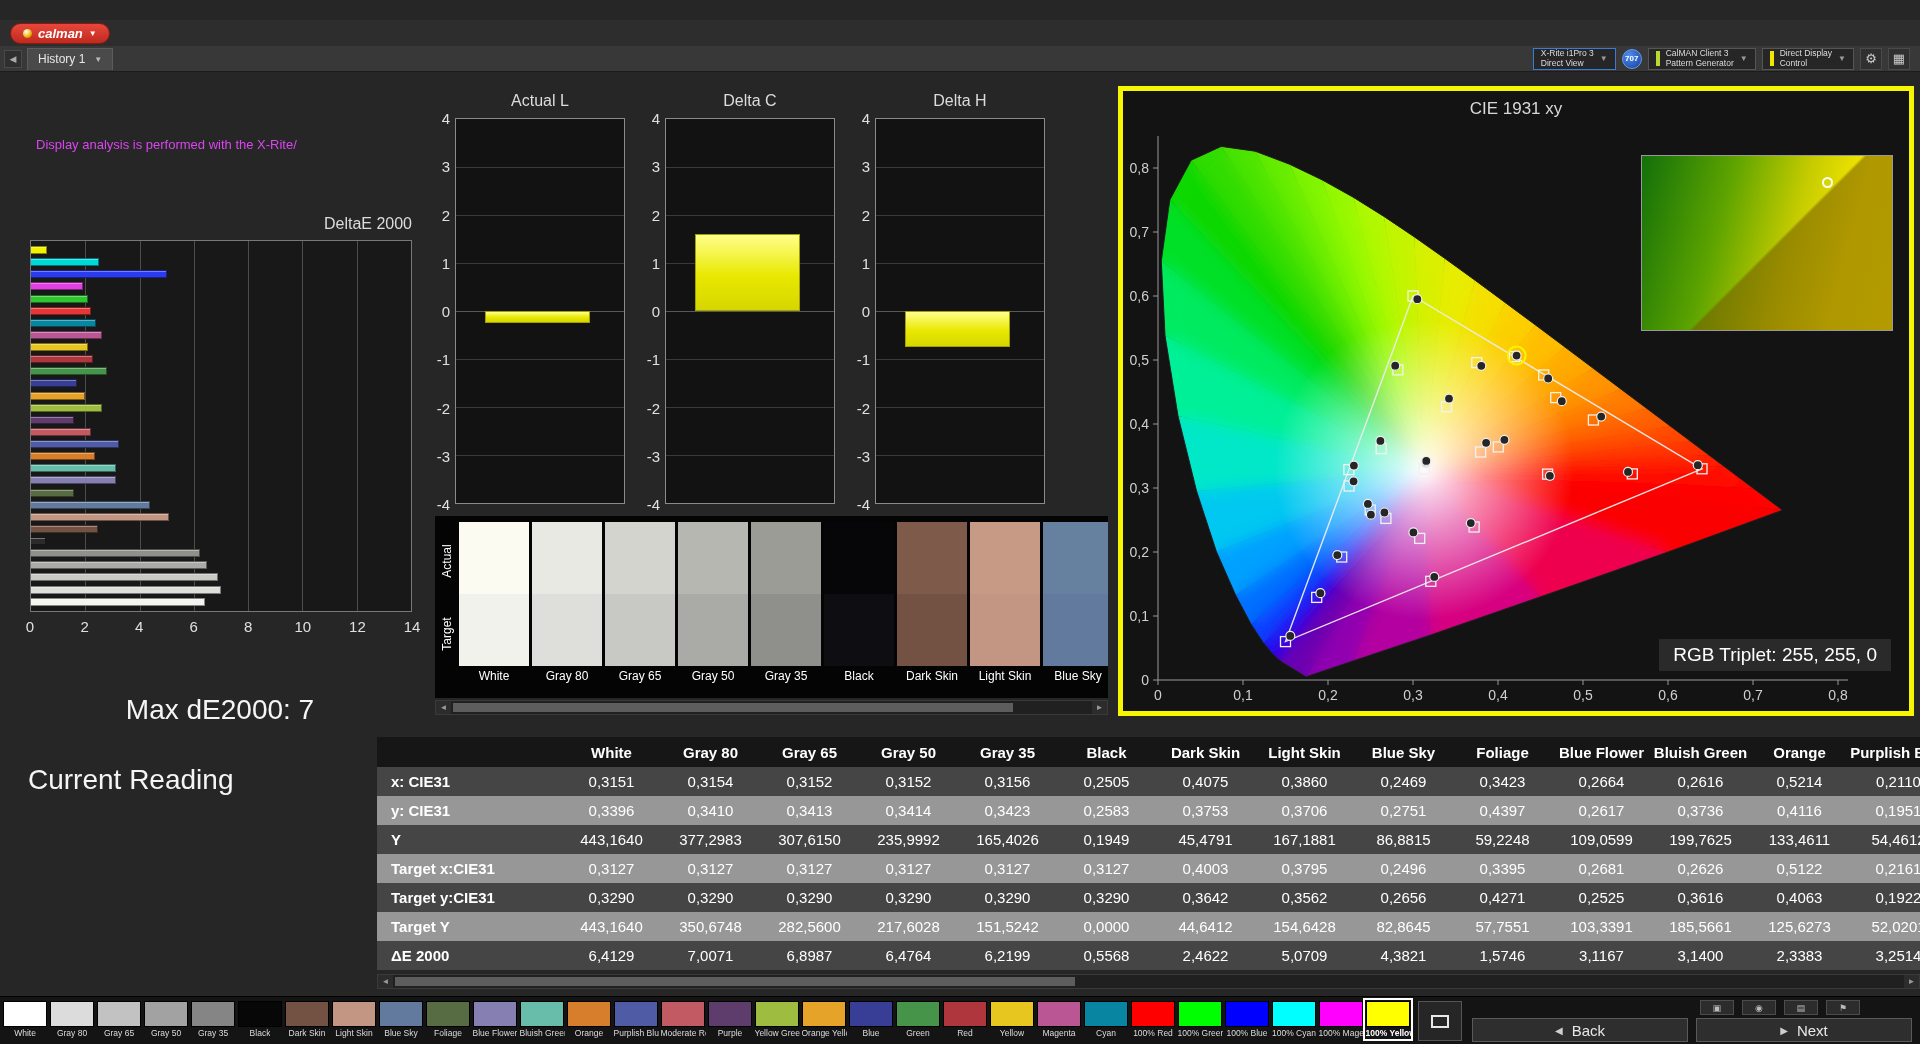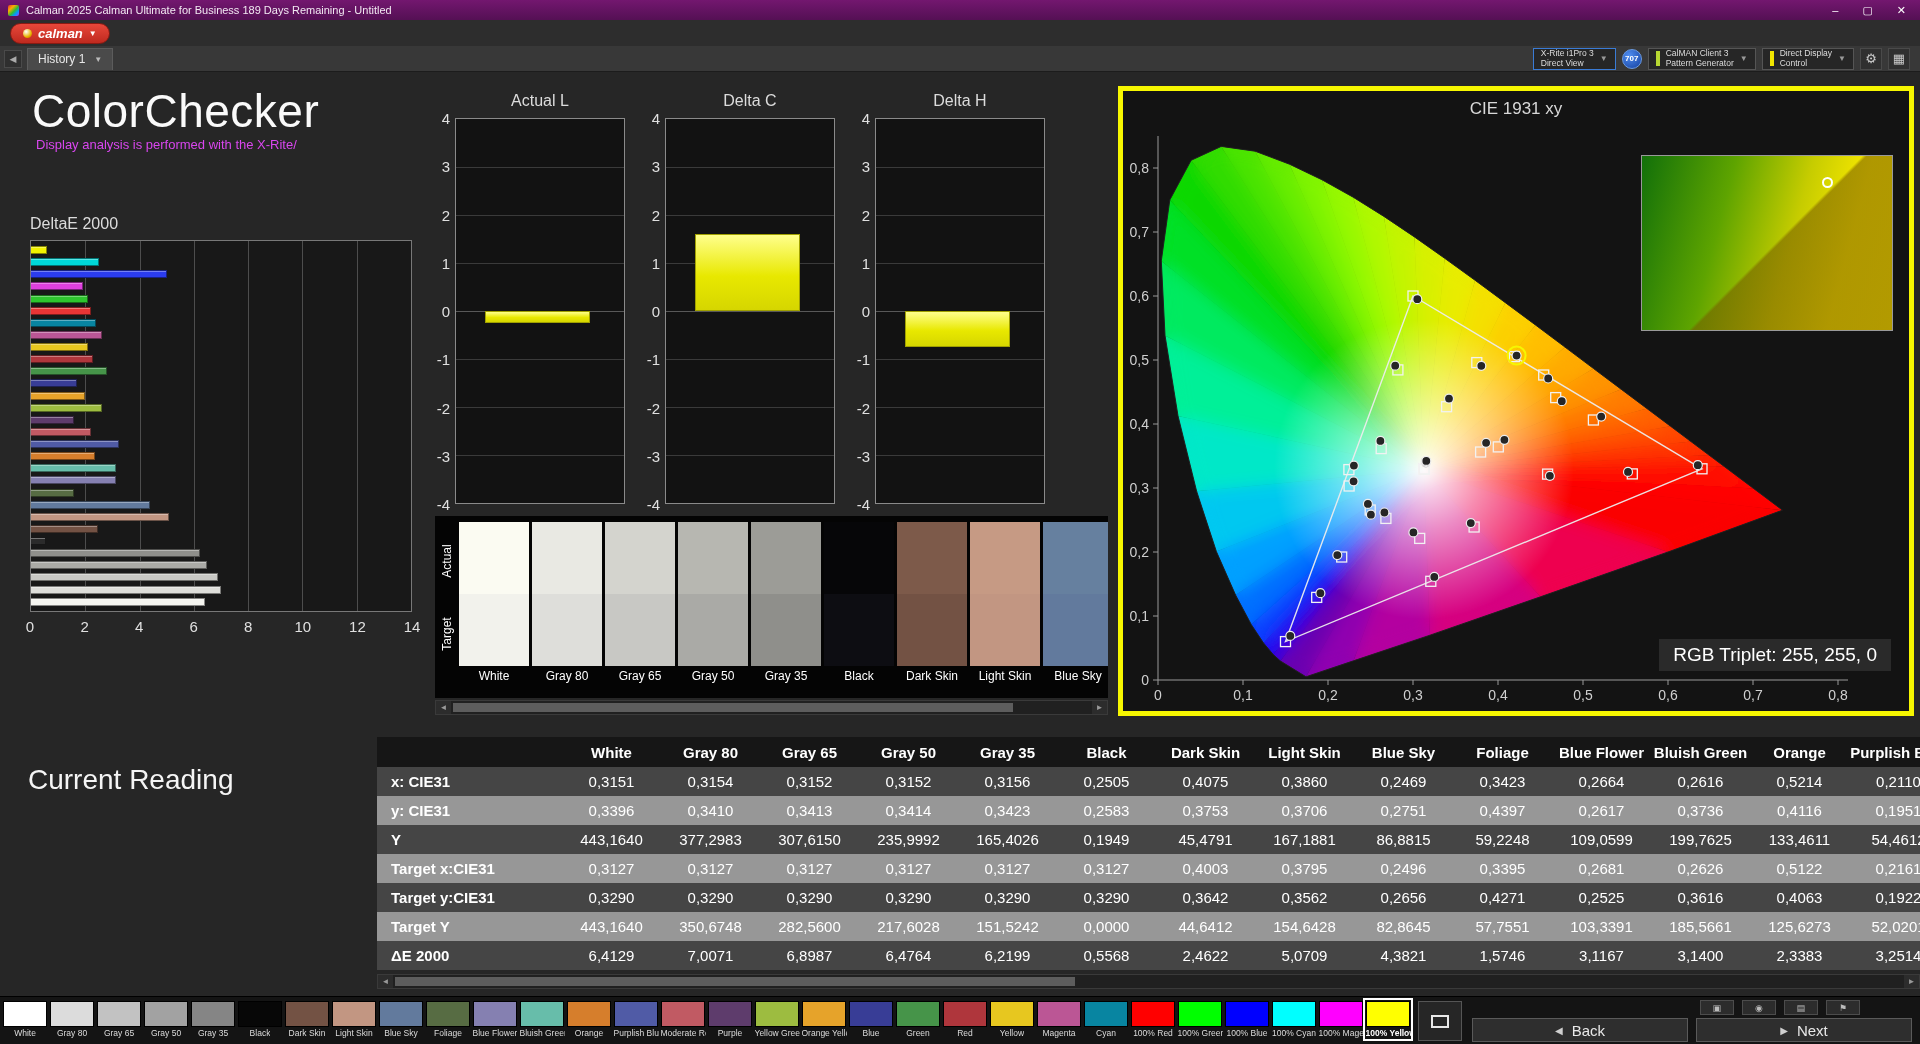--- a/index.html
+++ b/index.html
@@ -32,21 +32,21 @@
   .dev-btn .acc{width:4px;height:15px;flex:0 0 auto}
   .dev-btn .lines{display:flex;flex-direction:column;line-height:9.5px}
   .dev-btn .lines span{font-size:8.5px;color:#ddd;white-space:nowrap}
   .dev-btn .chev{font-size:8px;color:#999}
   #meter-badge{width:20px;height:20px;border-radius:50%;background:radial-gradient(circle at 35% 30%,#4f8df0,#143f9e);color:#fff;font-size:8px;font-weight:bold;display:flex;align-items:center;justify-content:center;border:1px solid #6a9ae0}
   .icon-btn{width:22px;height:22px;display:flex;align-items:center;justify-content:center;color:#c8c8c8;font-size:13px;background:#303030;border:1px solid #4a4a4a}
 
   
   #cc-title{position:absolute;left:32px;top:84px;font-size:46px;color:#fafafa;letter-spacing:.5px}
   #cc-sub{position:absolute;left:36px;top:132px;font-size:13px;color:#d946ef;line-height:26px}
-  #de-title{position:absolute;left:30px;top:215px;width:382px;text-align:left;font-size:16px;color:#dcdcdc}
+  #de-title{position:absolute;left:30px;top:215px;width:382px;text-align:right;font-size:16px;color:#dcdcdc}
   #de-chart{position:absolute;left:30px;top:240px;width:382px;height:372px;border:1px solid #787878;background:#181818}
   .vgrid{position:absolute;top:0;bottom:0;width:1px;background:#4d4d4d}
   #de-bars{position:absolute;left:0;top:0;right:0;bottom:0;display:flex;flex-direction:column;justify-content:space-between;padding:5px 0}
   .de-row{height:8px;position:relative}
   .de-bar{height:100%;border:1px solid rgba(0,0,0,.45);border-left:none;box-shadow:inset 0 1px 0 rgba(255,255,255,.35)}
   #de-xlabels{position:absolute;left:30px;top:618px;width:382px;height:18px;color:#e0e0e0;font-size:15px}
   #de-xlabels span{position:absolute;transform:translateX(-50%)}
   #avg-text{position:absolute;left:0;top:648px;width:440px;text-align:center;font-size:28px;color:#f5f5f5}
   #max-text{position:absolute;left:0;top:694px;width:440px;text-align:center;font-size:28px;color:#f5f5f5}
   #cur-title{position:absolute;left:28px;top:764px;font-size:28px;color:#f5f5f5}
@@ -111,29 +111,20 @@
   .navbtn{position:absolute;top:21px;width:216px;height:24px;background:#2e2e2e;border:1px solid #5a5a5a;display:flex;align-items:center;justify-content:center;gap:9px;color:#e8e8e8;font-size:15px}
   #back-btn{left:1472px}
   #next-btn{left:1696px}
   .navbtn .ni{font-size:10px;color:#cfcfcf}
 </style>
 </head>
 <body>
 
 <div id="app">
 
-  <div id="titlebar">
-    <span id="app-logo"></span>
-    <span id="win-title">Calman 2025 Calman Ultimate for Business 189 Days Remaining  - Untitled</span>
-    <span id="win-controls">
-      <span>–</span>
-      <span>▢</span>
-      <span>✕</span>
-    </span>
-  </div>
 
   <div id="menubar">
     <div id="calman-pill">
       <span class="logo"></span>
       <span>calman</span>
       <span class="chev">▼</span>
     </div>
   </div>
 
   <div id="tabbar">
@@ -171,21 +162,20 @@
       </div>
       <div class="icon-btn">
           <span>⚙</span>
         </div>
       <div class="icon-btn">
           <span>▦</span>
         </div>
     </div>
   </div>
 
-  <div id="cc-title">ColorChecker</div>
   <div id="cc-sub">
     <div>Display analysis is performed with the X-Rite/</div>
   </div>
   <div id="de-title">DeltaE 2000</div>
   <div id="de-chart">
       <div class="vgrid" style="left: 14.2857%;"></div>
       <div class="vgrid" style="left: 28.5714%;"></div>
       <div class="vgrid" style="left: 42.8571%;"></div>
       <div class="vgrid" style="left: 57.1429%;"></div>
       <div class="vgrid" style="left: 71.4286%;"></div>
@@ -286,20 +276,21 @@
   <div id="de-xlabels">
       <span style="left: 0%;">0</span>
       <span style="left: 14.2857%;">2</span>
       <span style="left: 28.5714%;">4</span>
       <span style="left: 42.8571%;">6</span>
       <span style="left: 57.1429%;">8</span>
       <span style="left: 71.4286%;">10</span>
       <span style="left: 85.7143%;">12</span>
       <span style="left: 100%;">14</span>
     </div>
+  <div id="max-text">Max dE2000: 7</div>
   <div id="cur-title">Current Reading</div>
 
   <div id="dl-title" class="dchart-title">Actual L</div>
   <div id="dc-title" class="dchart-title">Delta C</div>
   <div id="dh-title" class="dchart-title">Delta H</div>
   <div id="dl-ticks" class="dticks">
       <span class="dytick" style="top: 0%; width: 100%;">4</span>
       <span class="dytick" style="top: 12.5%; width: 100%;">3</span>
       <span class="dytick" style="top: 25%; width: 100%;">2</span>
       <span class="dytick" style="top: 37.5%; width: 100%;">1</span>

